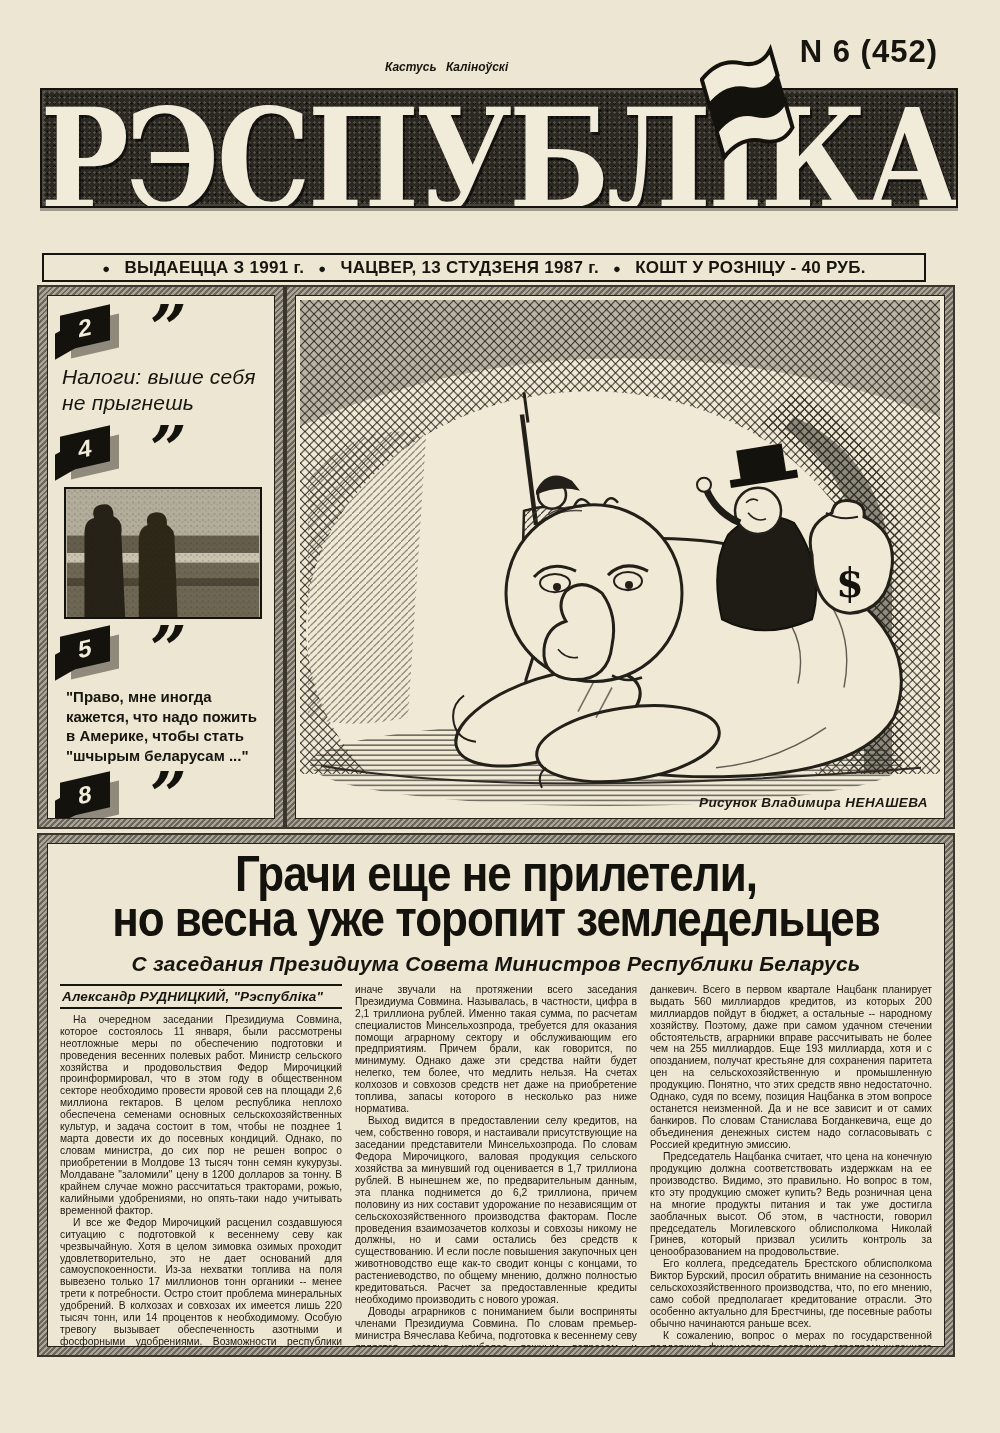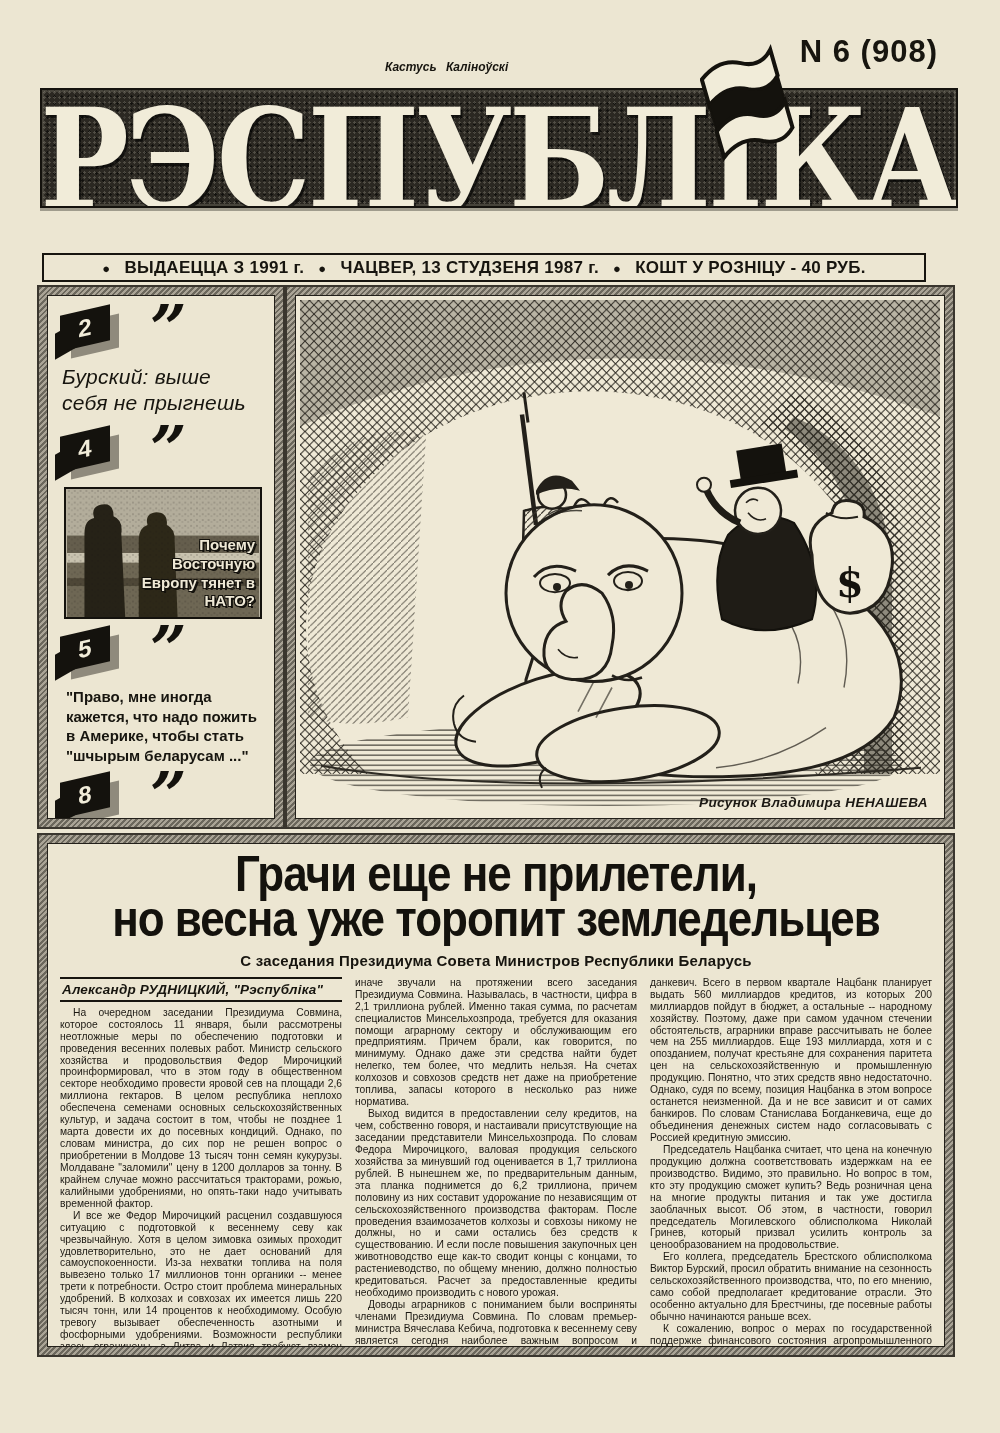--- a/index.html
+++ b/index.html
@@ -119,43 +119,43 @@
   
   .article{left:38px;top:834px;width:916px;height:522px;}
   .article .inner{padding:6px 12px;}
   .headline{
     text-align:center;font-weight:bold;
     font-size:44px;line-height:1.02;letter-spacing:-1px;
     transform:scaleY(1.12);transform-origin:top center;
     color:#14120d;
   }
   .subhead{
-    text-align:center;font-weight:bold;
-    font-size:15px;margin-top:12px;margin-bottom:8px;letter-spacing:.2px;
+    text-align:center;font-weight:bold;font-style:italic;
+    font-size:21px;margin-top:12px;margin-bottom:8px;letter-spacing:.2px;
   }
   .cols{display:flex;gap:13px;height:380px;overflow:hidden;}
   .col{flex:1 1 0;overflow:hidden;}
   .byline{
     border-top:2px solid var(--ink);border-bottom:2px solid var(--ink);
     font-weight:bold;font-style:italic;font-size:13.5px;
     padding:3px 2px;margin-bottom:5px;letter-spacing:.2px;
   }
   .bodytext p{
     font-size:10.3px;line-height:1.16;text-align:justify;
     text-indent:13px;color:#1b1812;
   }
   .bodytext p.cont{text-indent:0;}
 </style>
 </head>
 <body>
 
 <div class="page">
 
   <div class="epigraph-author">Кастусь Каліноўскі</div>
-  <div class="issue-no">N 6 (908)</div>
+  <div class="issue-no">N 6 (452)</div>
 
   <svg class="flag" viewBox="0 0 96 152">
     <g transform="rotate(-16 48 76)">
       <path d="M12 34 q22 -16 42 -5 q18 10 32 -5 v27 q-14 14 -32 5 q-20 -11 -42 5 z" fill="#f1ecd9" stroke="#14120d" stroke-width="4"></path>
       <path d="M12 61 q22 -16 42 -5 q18 10 32 -5 v27 q-14 14 -32 5 q-20 -11 -42 5 z" fill="#14120d" stroke="#14120d" stroke-width="2"></path>
       <path d="M12 88 q22 -16 42 -5 q18 10 32 -5 v27 q-14 14 -32 5 q-20 -11 -42 5 z" fill="#f1ecd9" stroke="#14120d" stroke-width="4"></path>
     </g>
   </svg>
 
   <div class="masthead">
@@ -176,21 +176,21 @@
 
       <div class="teaser">
         <div class="badge-row">
           <div class="pbadge">
             <div class="shadow"></div>
               <div class="tail"></div>
             <div class="face">2</div>
           </div>
           <div class="quote-glyph">”</div>
         </div>
-        <div class="teaser-text-italic">Бурский: выше себя не прыгнешь</div>
+        <div class="teaser-text-italic">Налоги: выше себя не прыгнешь</div>
       </div>
 
       <div class="teaser">
         <div class="badge-row">
           <div class="pbadge">
             <div class="shadow"></div>
               <div class="tail"></div>
             <div class="face">4</div>
           </div>
           <div class="quote-glyph">”</div>
@@ -206,21 +206,20 @@
             </defs>
             <rect width="198" height="132" fill="#b3ad9b"></rect>
             <rect y="48" width="198" height="18" fill="#57503f" opacity=".85"></rect>
             <rect y="66" width="198" height="10" fill="#c9c3af"></rect>
             <rect y="76" width="198" height="56" fill="#6e6754"></rect>
             <rect y="92" width="198" height="8" fill="#4e4737"></rect>
             <path d="M18 132 V46 q0 -14 10 -16 q-4 -12 8 -14 q12 -2 12 12 q10 4 8 18 l4 86 z" fill="#262217"></path>
             <path d="M74 132 V52 q0 -12 9 -15 q-3 -12 9 -13 q12 0 11 13 q9 4 8 17 l3 78 z" fill="#2d2818"></path>
             <rect width="198" height="132" fill="url(#grain)"></rect>
           </svg>
-          <div class="photo-caption">Почему Восточную Европу тянет в НАТО?</div>
         </div>
       </div>
 
       <div class="teaser">
         <div class="badge-row">
           <div class="pbadge">
             <div class="shadow"></div>
               <div class="tail"></div>
             <div class="face">5</div>
           </div>

